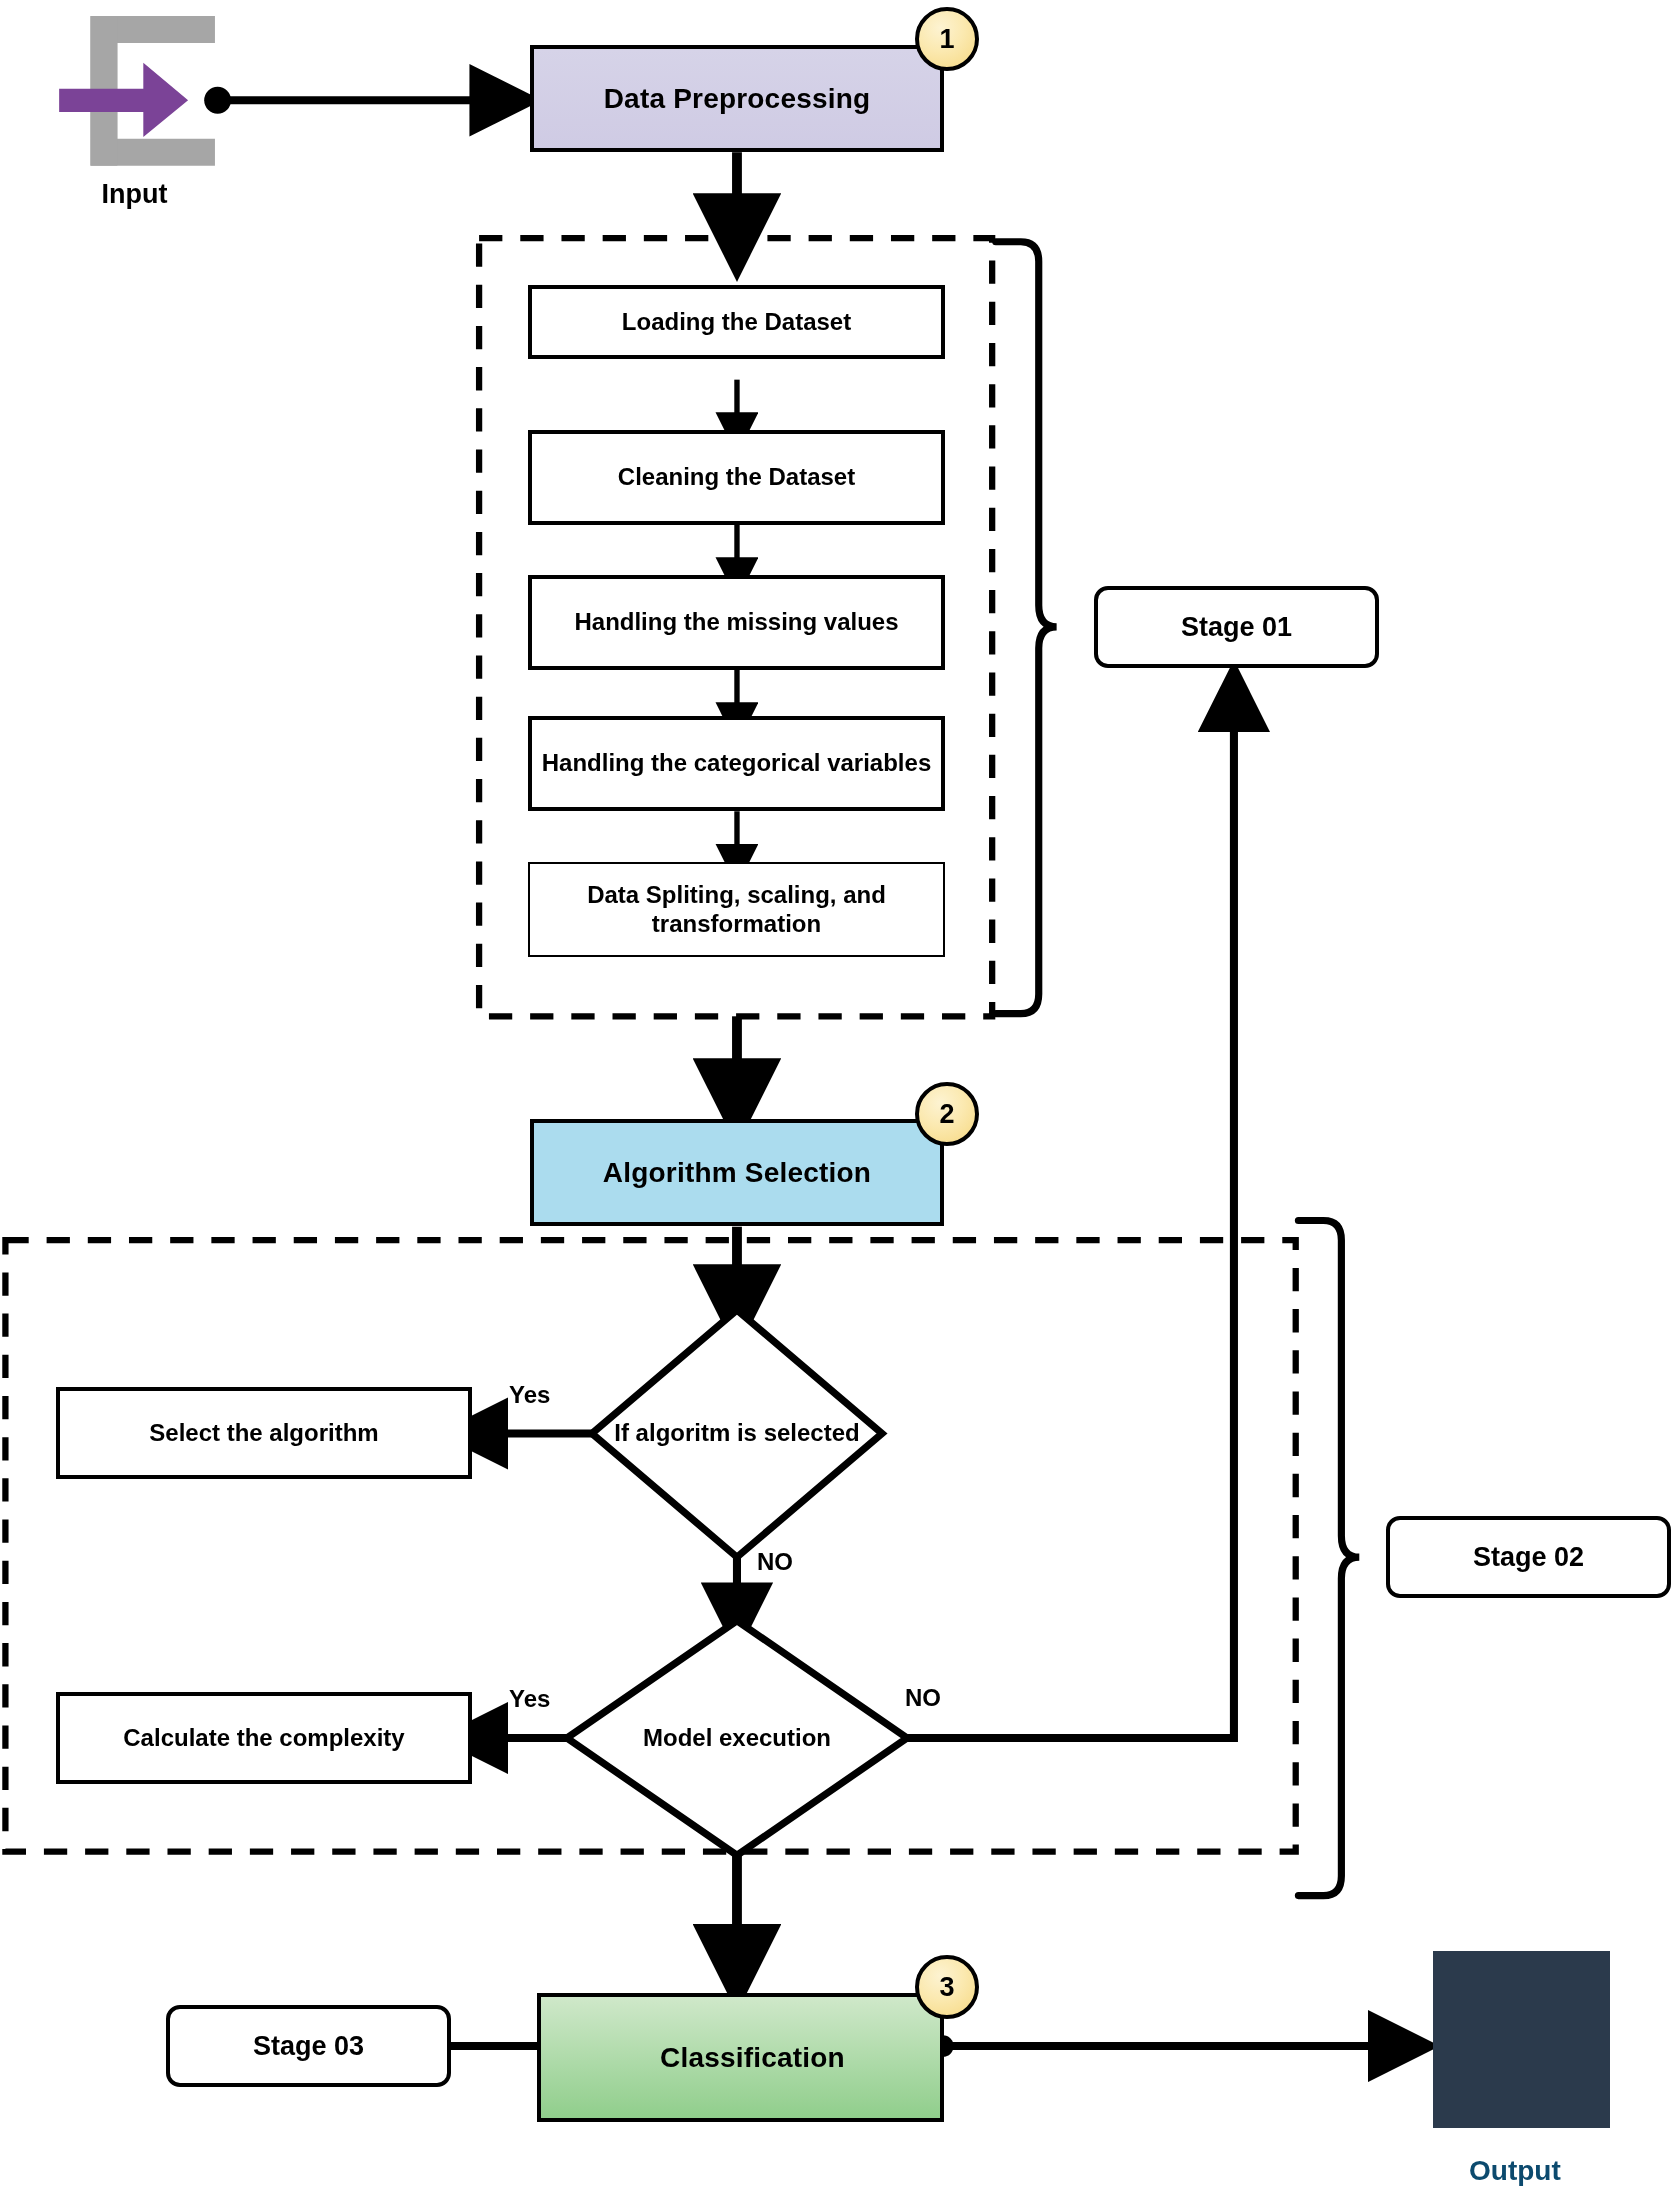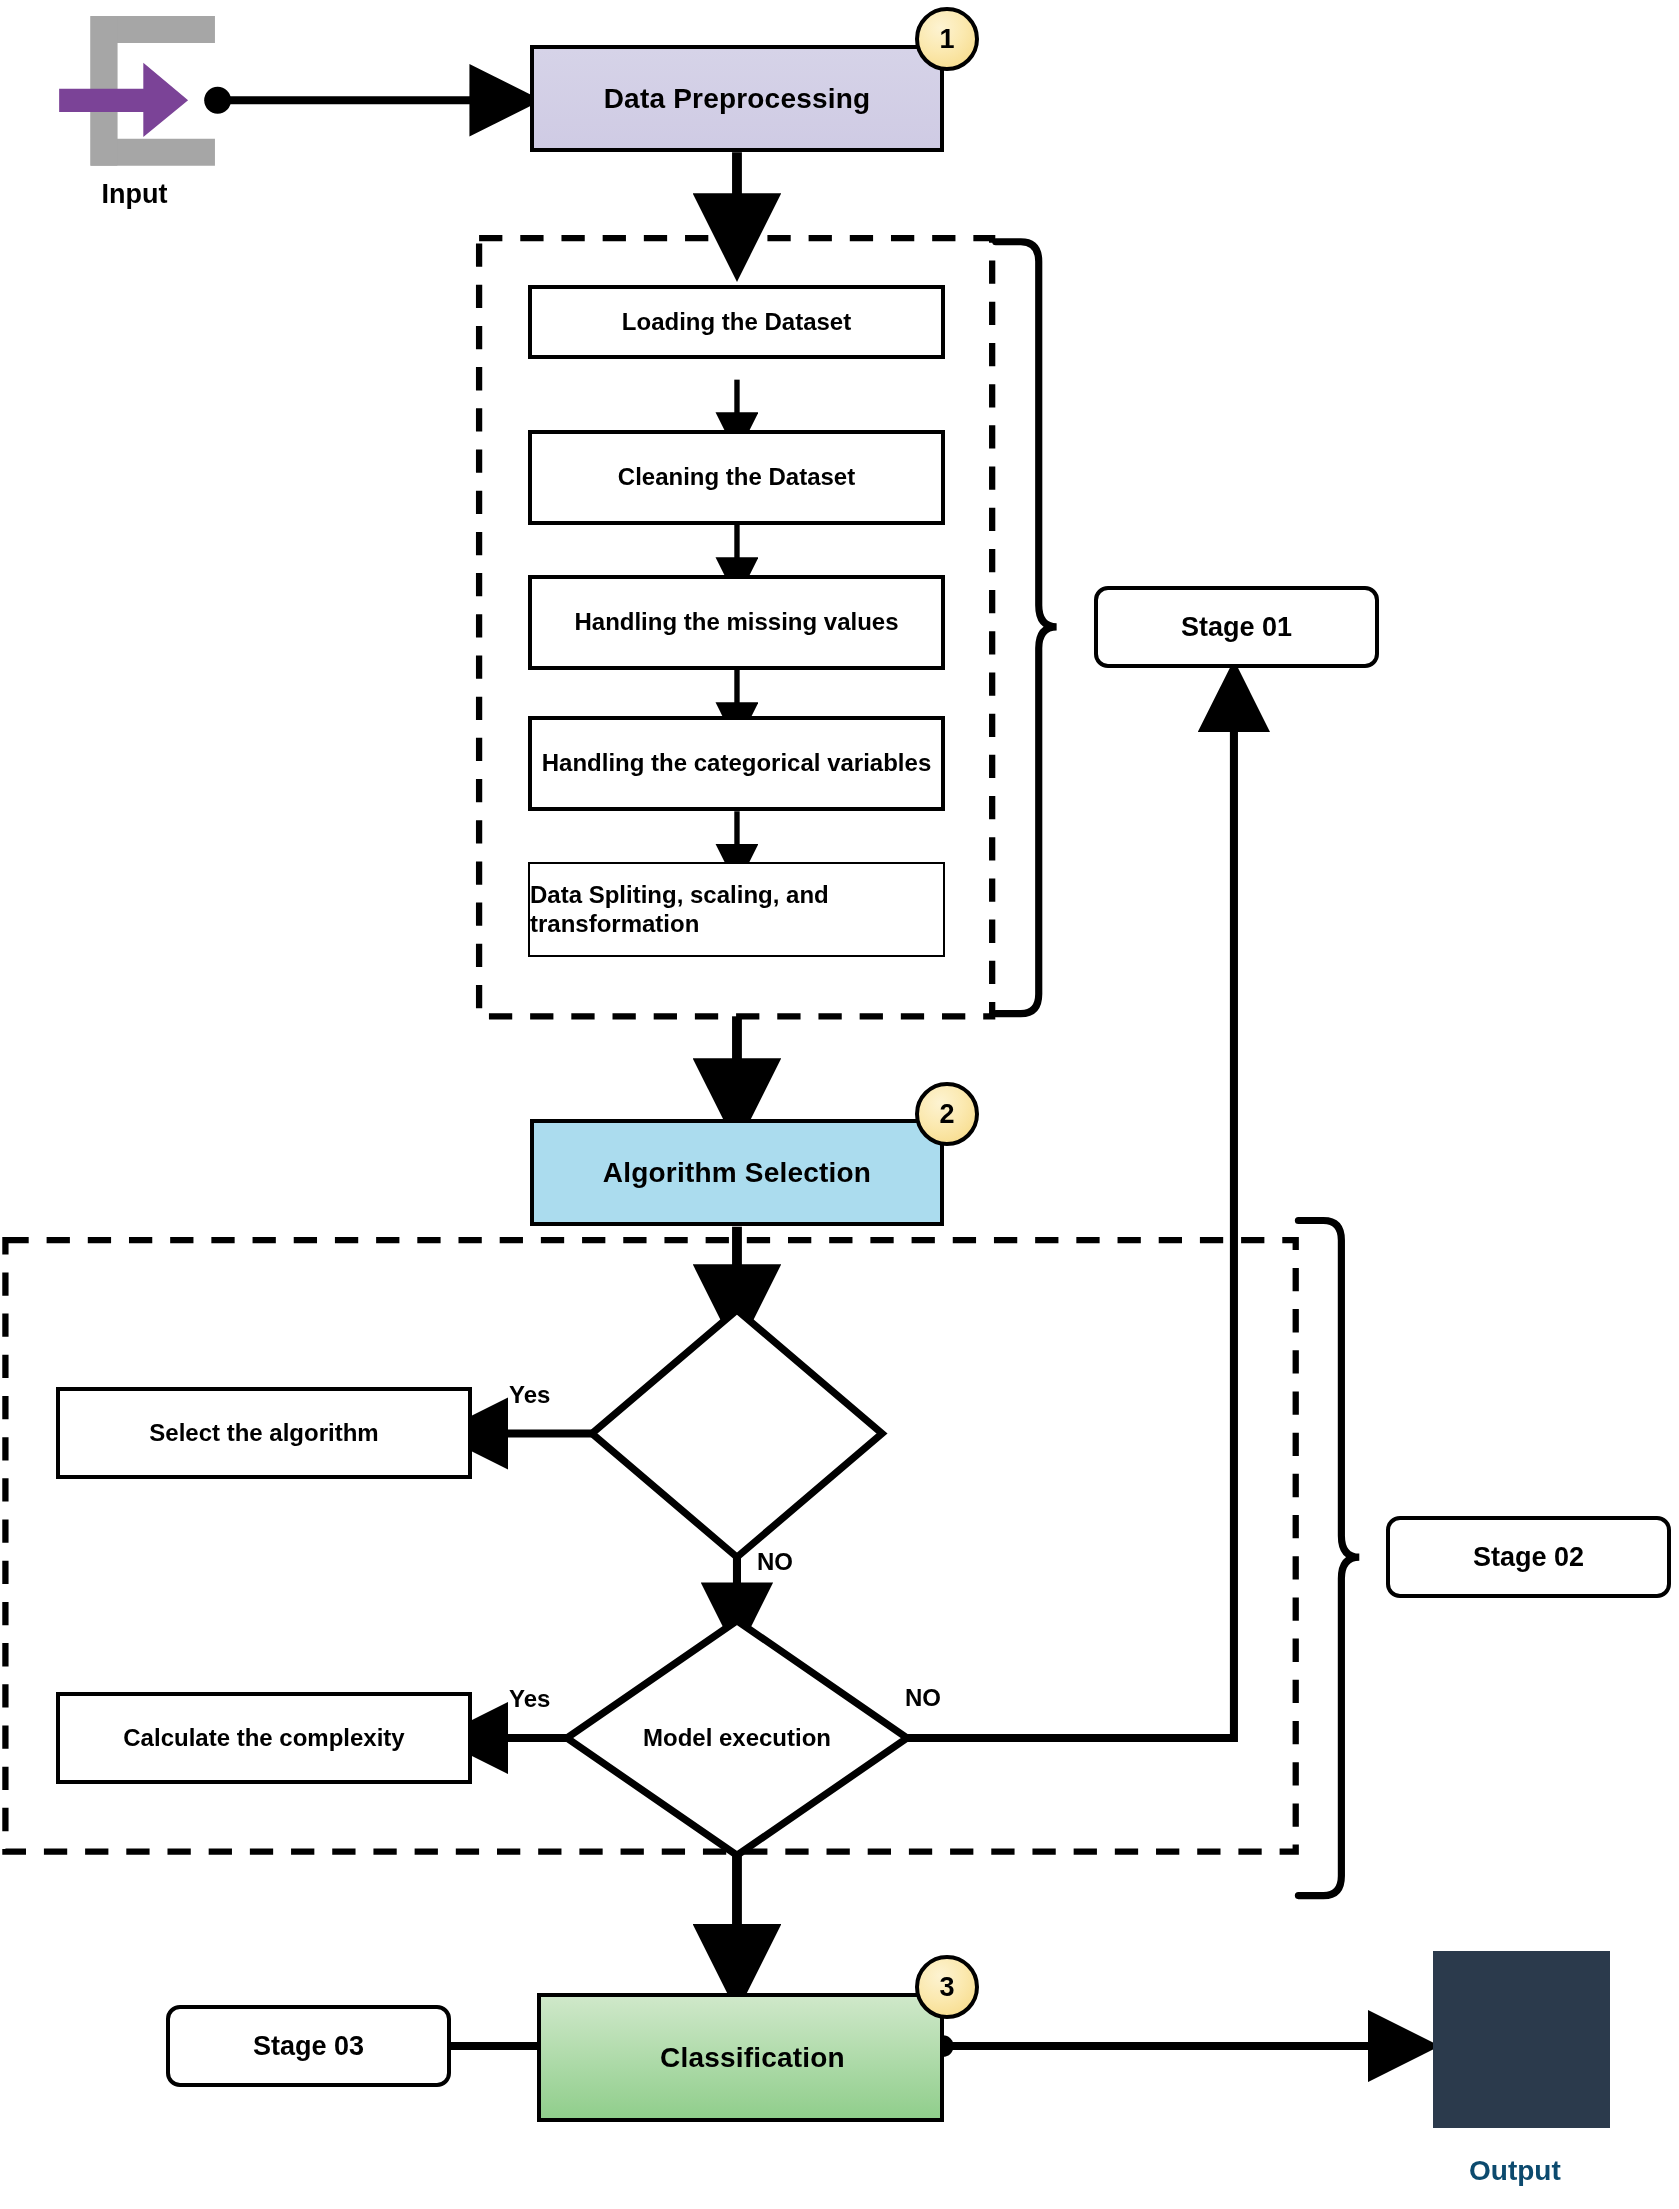--- a/index.html
+++ b/index.html
@@ -1,21 +1,21 @@
 <!DOCTYPE html>
 <html style="font-size:14.3px"><head>
 <meta charset="utf-8">
 <style>
   html,body{margin:0;padding:0;background:#ffffff;}
   body{width:1679px;height:2209px;position:relative;
        font-family:"Liberation Sans","DejaVu Sans",sans-serif;overflow:hidden;}
   #stage{position:absolute;left:0;top:0;width:1679px;height:2209px;}
   svg.layer{position:absolute;left:0;top:0;width:1679px;height:2209px;overflow:visible;}
   .node{position:absolute;box-sizing:border-box;display:flex;align-items:center;
-        justify-content:center;text-align:left;color:#000;font-weight:bold;}
+        justify-content:center;text-align:center;color:#000;font-weight:bold;}
   
   .proc{border:4.5px solid #000;font-size:28px;letter-spacing:0.2px;}
   .proc-prep{background:linear-gradient(180deg,#d6d3e8 0%,#cfcbe4 100%);}
   .proc-algo{background:#abdcee;}
   .proc-class{background:linear-gradient(180deg,#cfe8c9 0%,#90ce8c 100%);}
   
   .step{border:4.5px solid #000;background:#fff;font-size:24px;line-height:1.18;}
   .step.thin{border-width:2.7px;}
   
   .pill{border:4.5px solid #000;background:#fff;border-radius:14px;font-size:27px;}
@@ -152,20 +152,23 @@
   <div class="node step" style="left:528px;top:575px;width:417px;height:95px;">
     <span>Handling the missing values</span>
   </div>
   <div class="node step" style="left:528px;top:716px;width:417px;height:95px;">
     <span>Handling the categorical variables</span>
   </div>
   <div class="node step thin" style="left:528px;top:862px;width:417px;height:95px;">
     <span>Data Spliting, scaling, and transformation</span>
   </div>
 
+  <div class="diamond-wrap" style="left:592px;top:1310px;width:290px;height:247px;">
+    <div class="dlabel">If algoritm is selected</div>
+  </div>
   <div class="diamond-wrap" style="left:567px;top:1621px;width:340px;height:235px;">
     <div class="dlabel">Model execution</div>
   </div>
 
   <div class="elabel" style="left:509px;top:1381px;">Yes</div>
   <div class="elabel" style="left:757px;top:1548px;">NO</div>
   <div class="elabel" style="left:509px;top:1685px;">Yes</div>
   <div class="elabel" style="left:905px;top:1684px;">NO</div>
 
   <div class="node step" style="left:56px;top:1387px;width:416px;height:92px;">

